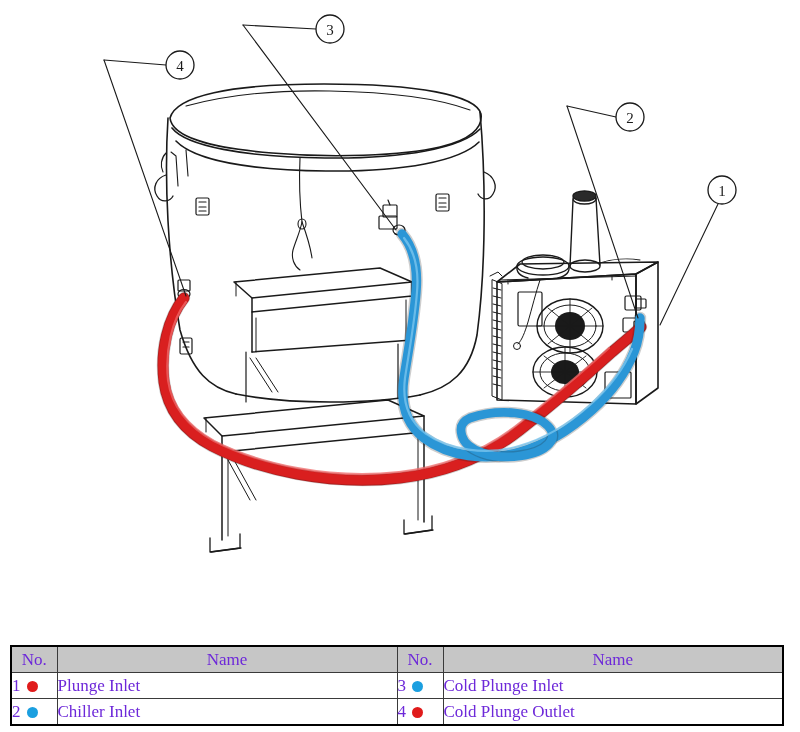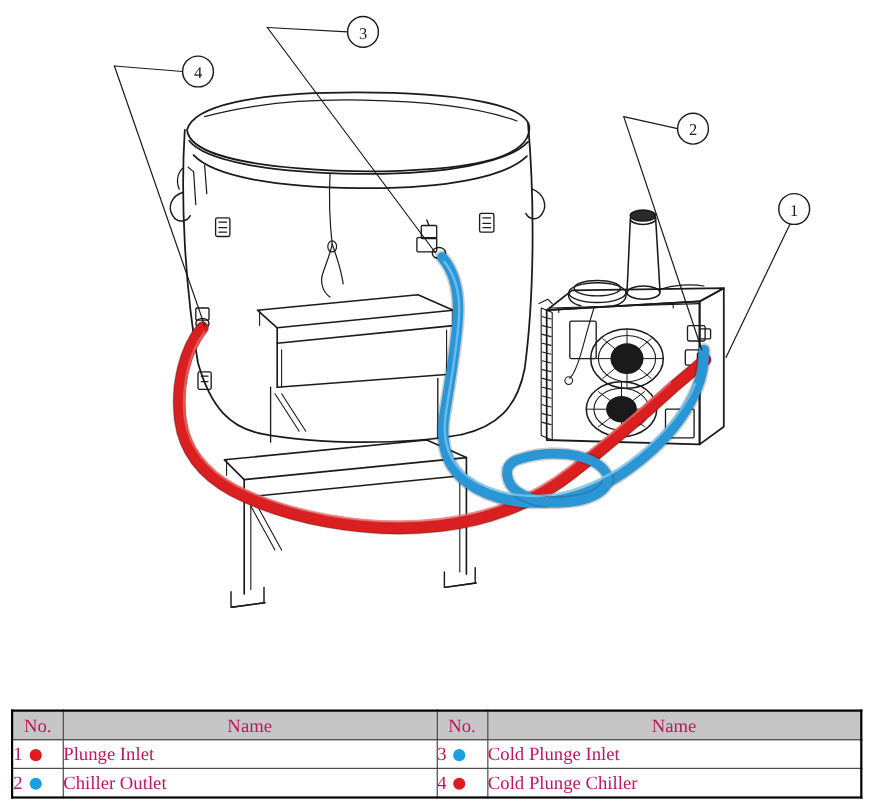--- a/index.html
+++ b/index.html
@@ -44,21 +44,21 @@
     border-collapse: collapse;
     width: 772px;
     table-layout: fixed;
     border: 2px solid #000000;
   }
   table.legend th,
   table.legend td {
     border: 1px solid #3a3a3a;
     font-family: "Liberation Serif", "DejaVu Serif", serif;
     font-size: 17px;
-    color: #be185d;
+    color: #6d28d9;
     padding: 0;
     height: 25px;
     line-height: 25px;
     font-weight: normal;
   }
   table.legend thead th {
     background: #c6c6c6;
     text-align: center;
     font-weight: normal;
   }
@@ -361,23 +361,23 @@
           <td class="name-cell">Plunge Inlet</td>
           <td class="no-cell">
             <span class="num">3</span><span class="dot blue"></span>
           </td>
           <td class="name-cell">Cold Plunge Inlet</td>
         </tr>
         <tr>
           <td class="no-cell">
             <span class="num">2</span><span class="dot blue"></span>
           </td>
-          <td class="name-cell">Chiller Outlet</td>
+          <td class="name-cell">Chiller Inlet</td>
           <td class="no-cell">
             <span class="num">4</span><span class="dot red"></span>
           </td>
-          <td class="name-cell">Cold Plunge Chiller</td>
+          <td class="name-cell">Cold Plunge Outlet</td>
         </tr>
       </tbody>
     </table>
   </div>
 
 </div>
 
 </body></html>

